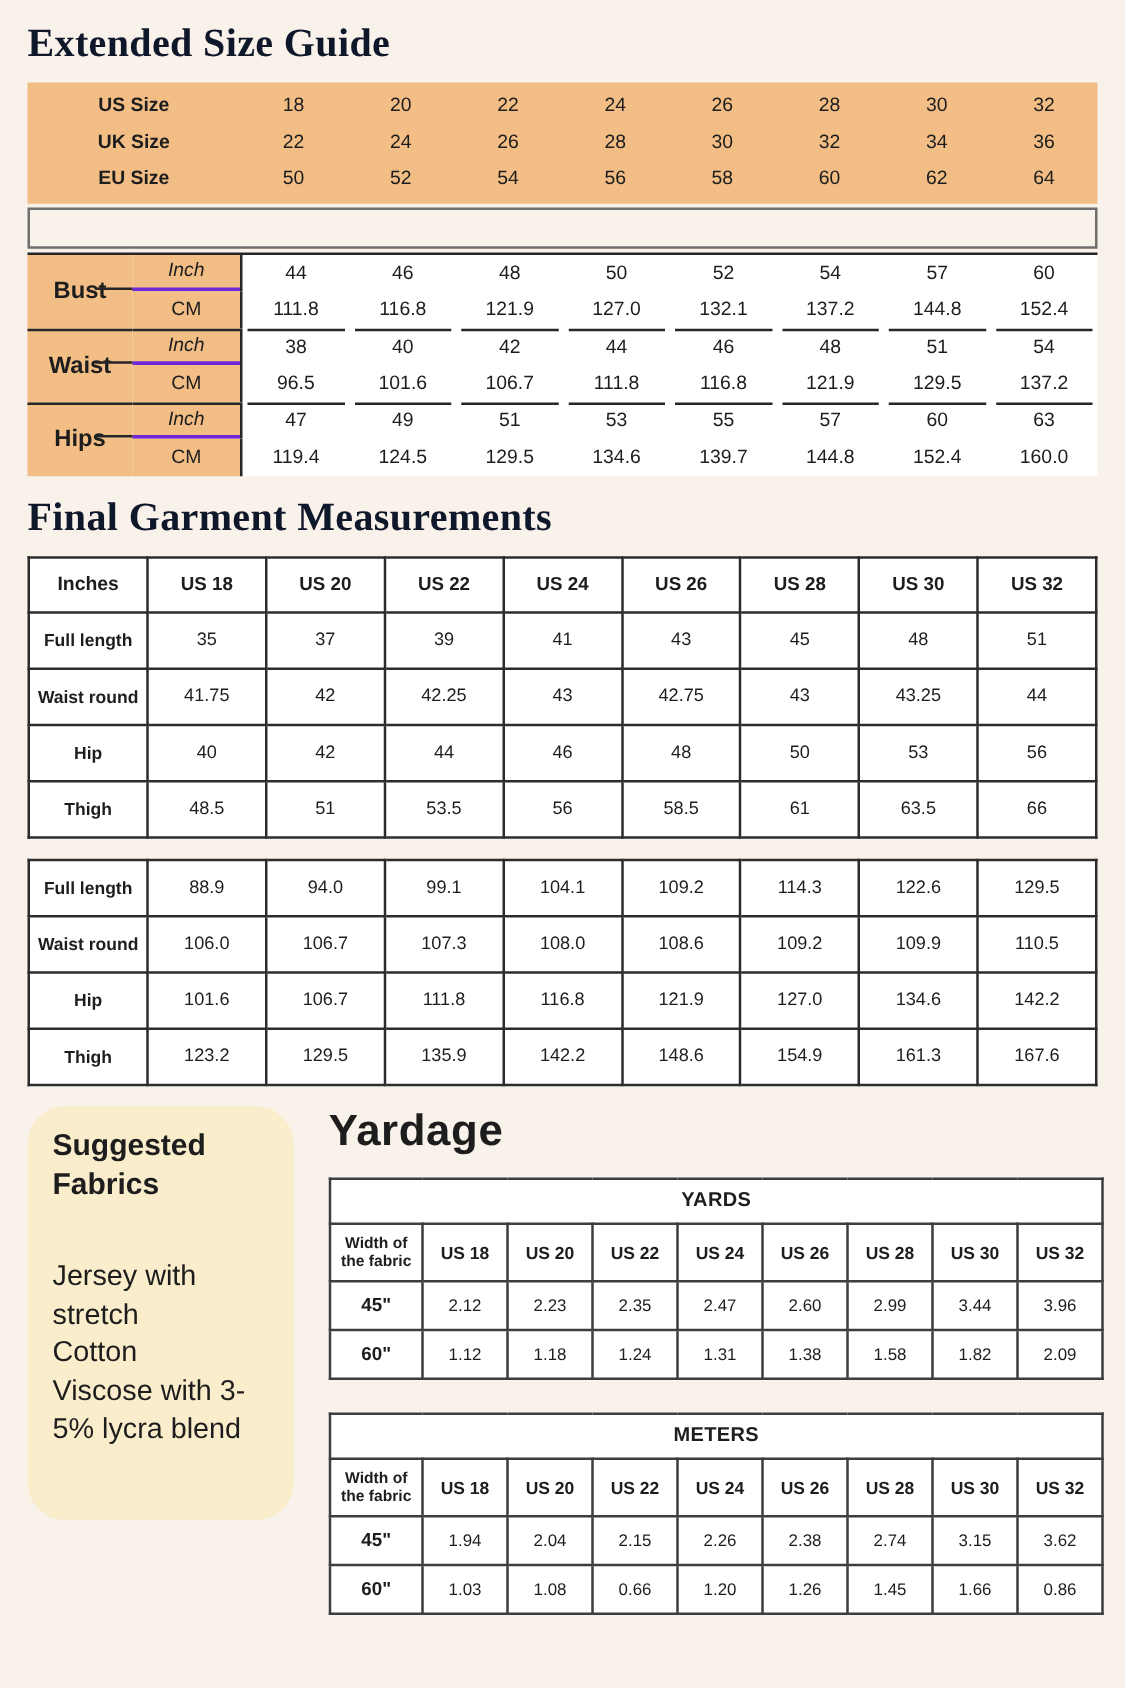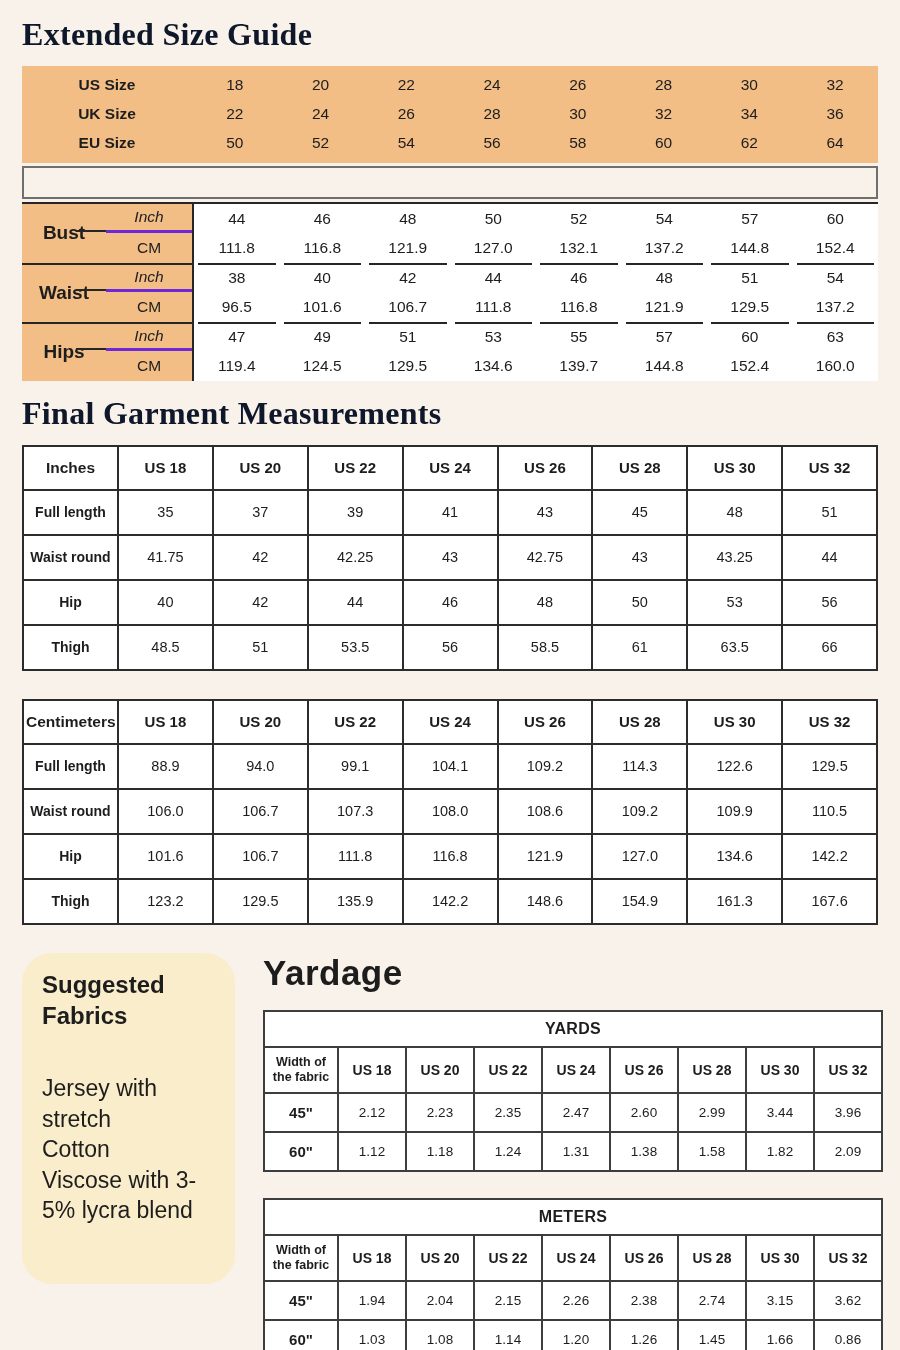--- a/index.html
+++ b/index.html
@@ -63,21 +63,21 @@
   .bm-group + .bm-group .bm-label { border-top: 2px solid #262626; }
   .bm-group + .bm-group .bm-row:first-child .bm-unit { border-top: 2px solid #262626; }
   .bm-group + .bm-group .bm-row:first-child .bm-vcell::before {
     content: ''; position: absolute; top: 0; left: 4px; right: 4px;
     height: 2px; background: #262626;
   }
 
   
   .g-table {
     width: 856px; border-collapse: collapse; table-layout: fixed;
-    background: #FFFFFF; margin-bottom: 28px;
+    background: #FFFFFF; margin-bottom: 16px;
   }
   .g-table th, .g-table td {
     border: 2px solid #2c2c2c; text-align: center; vertical-align: middle;
     height: 44px; padding: 0 2px;
   }
   .g-table tr.g-data-row th, .g-table tr.g-data-row td { height: 45px; }
   .g-unit-head { font-weight: bold; font-size: 15.5px; }
   .g-size-head { font-weight: bold; font-size: 15px; }
   .g-label { font-weight: bold; font-size: 14px; }
   .g-val { font-weight: normal; font-size: 14.5px; }
@@ -317,31 +317,20 @@
           <td class="g-val">66</td>
         </tr>
   </tbody>
     </table>
 
   <table class="g-table">
     <colgroup>
         <col style="width:95px">
       </colgroup>
     <tbody>
-        <tr>
-      <th class="g-unit-head">Centimeters</th>
-    <th class="g-size-head">US 18</th>
-          <th class="g-size-head">US 20</th>
-          <th class="g-size-head">US 22</th>
-          <th class="g-size-head">US 24</th>
-          <th class="g-size-head">US 26</th>
-          <th class="g-size-head">US 28</th>
-          <th class="g-size-head">US 30</th>
-          <th class="g-size-head">US 32</th>
-        </tr>
     <tr class="g-data-row">
       <td class="g-label">Full length</td>
     <td class="g-val">88.9</td>
           <td class="g-val">94.0</td>
           <td class="g-val">99.1</td>
           <td class="g-val">104.1</td>
           <td class="g-val">109.2</td>
           <td class="g-val">114.3</td>
           <td class="g-val">122.6</td>
           <td class="g-val">129.5</td>
@@ -469,21 +458,21 @@
               <td class="y-val">2.26</td>
               <td class="y-val">2.38</td>
               <td class="y-val">2.74</td>
               <td class="y-val">3.15</td>
               <td class="y-val">3.62</td>
             </tr>
         <tr>
           <td class="y-label">60"</td>
         <td class="y-val">1.03</td>
               <td class="y-val">1.08</td>
-              <td class="y-val">1.14</td>
+              <td class="y-val">0.66</td>
               <td class="y-val">1.20</td>
               <td class="y-val">1.26</td>
               <td class="y-val">1.45</td>
               <td class="y-val">1.66</td>
               <td class="y-val">0.86</td>
             </tr>
       </tbody>
         </table>
     </div>
 

